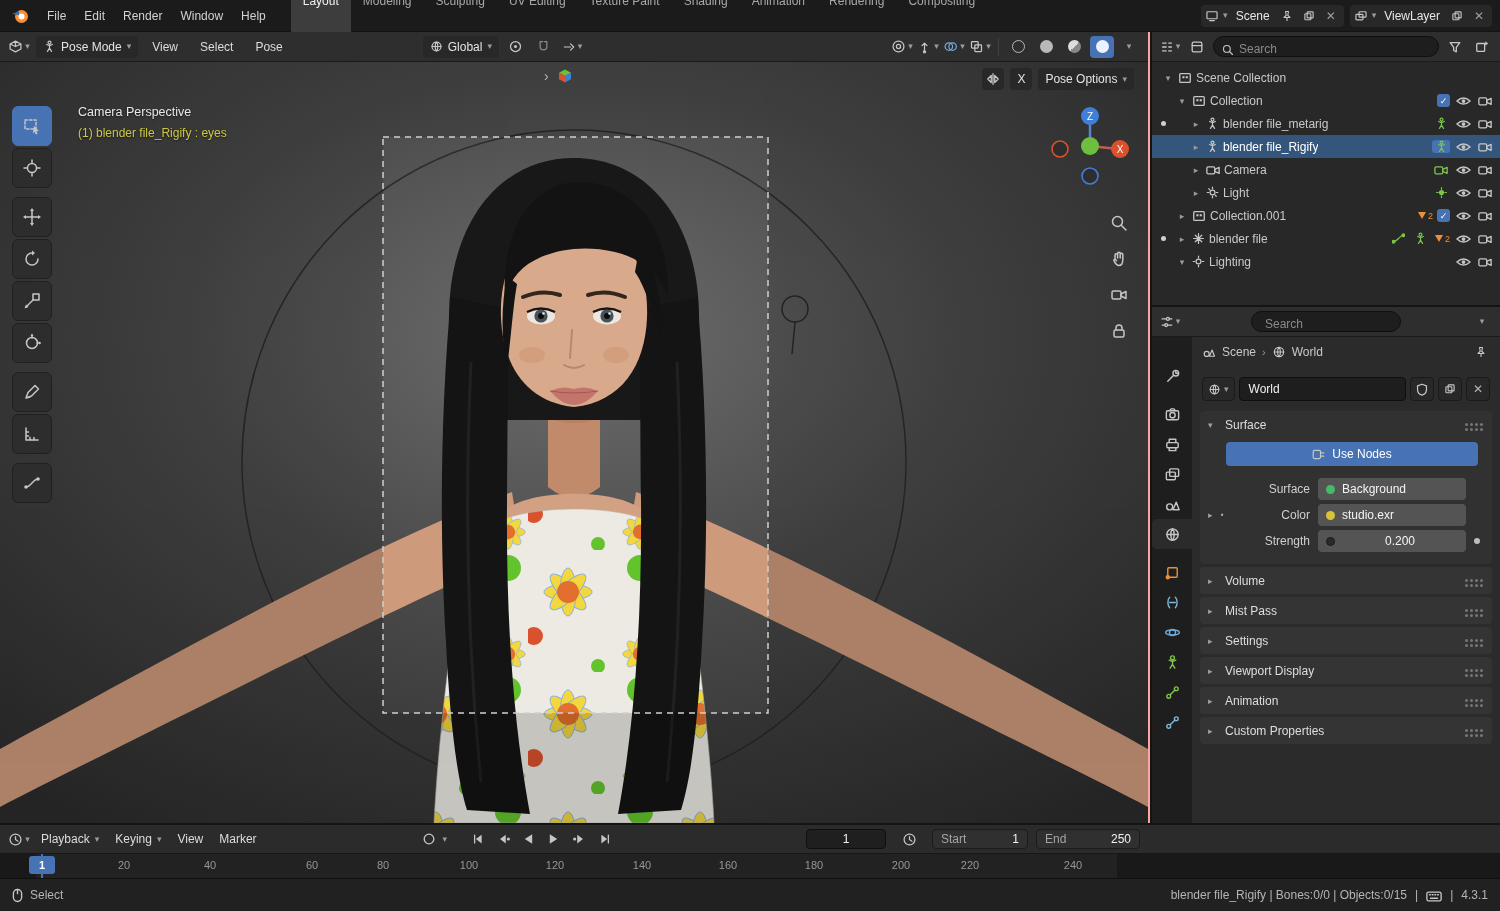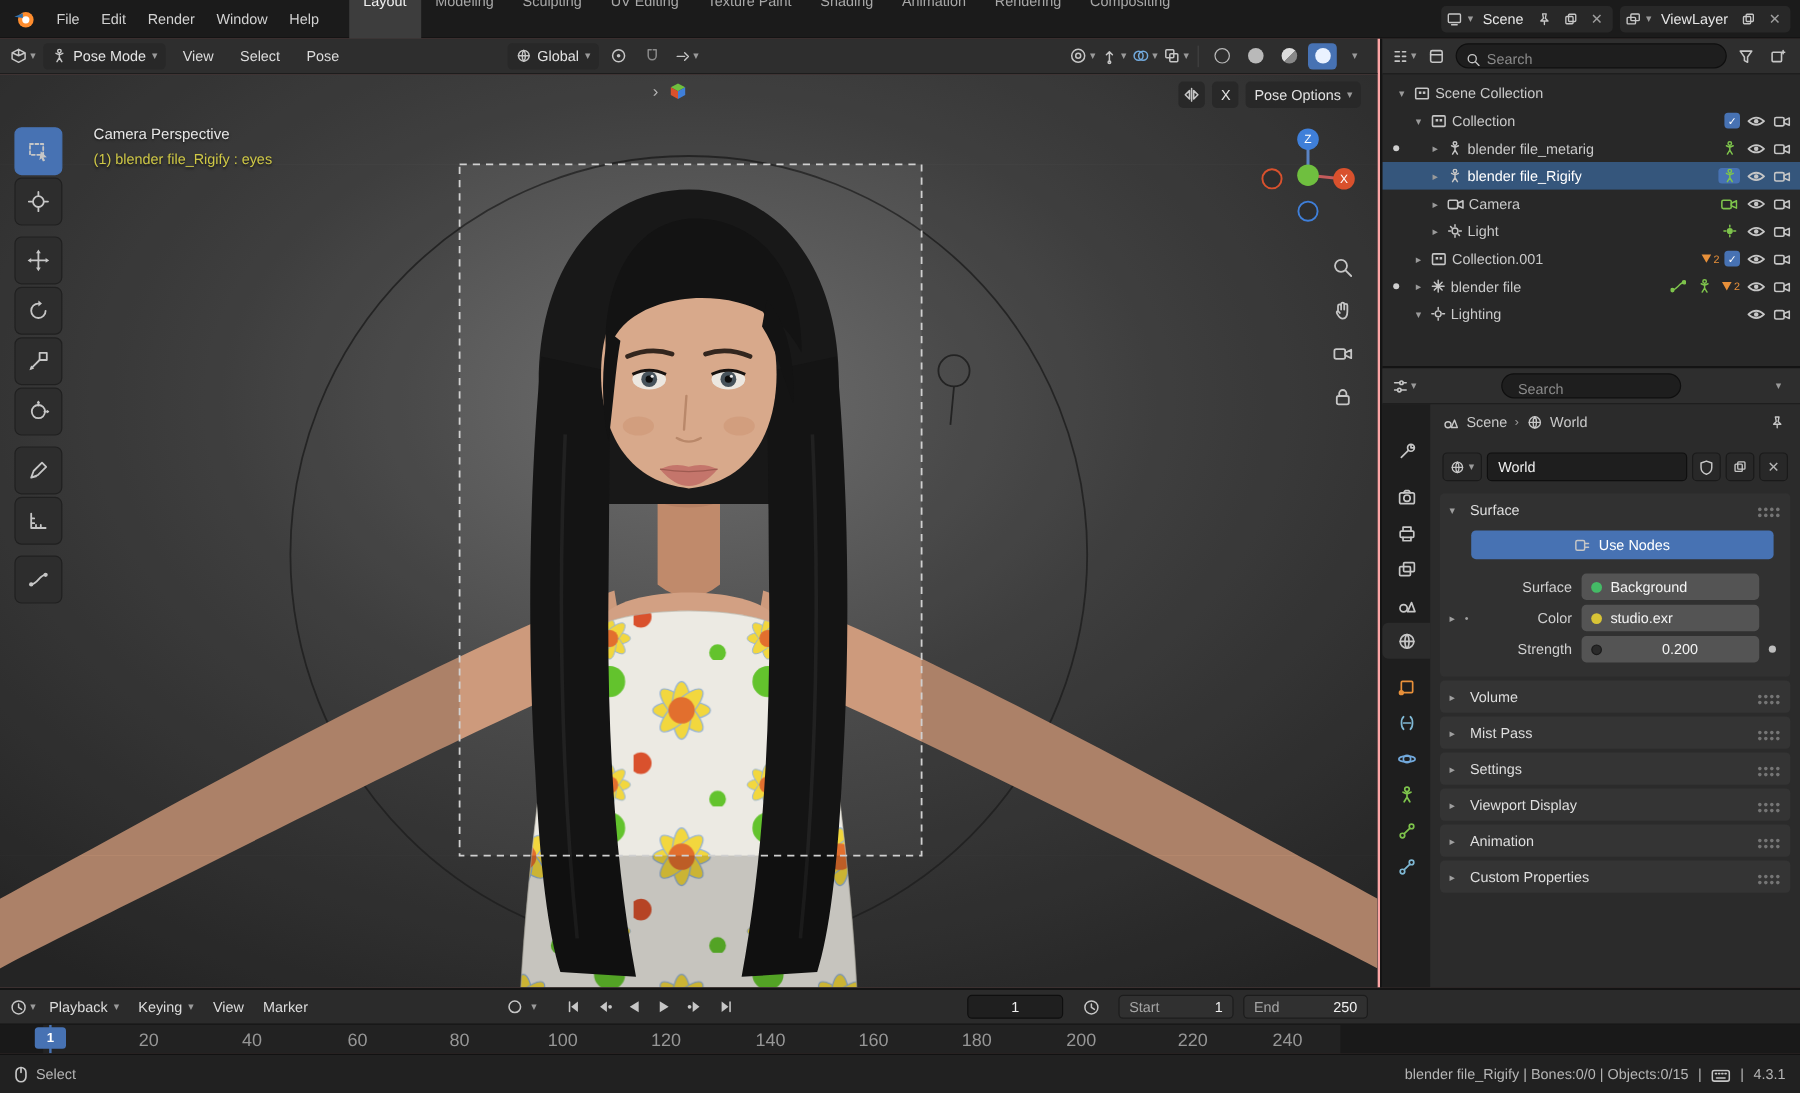--- a/index.html
+++ b/index.html
@@ -108,21 +108,21 @@
 
 
 .timeline{position:absolute;left:0;right:0;top:823px;height:55px;background:#2b2b2b;border-top:2px solid #141414}
 .tl-header{height:28px;display:flex;align-items:center;gap:6px;padding:0 8px 0 8px}
 .tl-text{display:flex;align-items:center;gap:5px;color:#dcdcdc;padding:0 5px}
 .playbtn{width:23px;height:21px;display:flex;align-items:center;justify-content:center;border-radius:3px}
 .frame-field{width:80px;height:20px;background:#1f1f1f;border:1px solid #0f0f0f;border-radius:4px;color:#f0f0f0;display:flex;align-items:center;justify-content:center;margin-left:auto}
 .rng{height:20px;background:#303030;border:1px solid #1c1c1c;border-radius:4px;display:flex;align-items:center;justify-content:space-between;padding:0 8px;gap:8px}
 .rng .lab{color:#a5a5a5}.rng .val{color:#f0f0f0}
 .ruler{position:relative;height:25px;background:#222;border-top:1px solid #171717;overflow:hidden}
-.tick{position:absolute;top:5px;transform:translateX(-50%);color:#969696;font-size:15px}
+.tick{position:absolute;top:5px;transform:translateX(-50%);color:#969696;font-size:11px}
 .rshade{position:absolute;top:0;bottom:0;background:rgba(0,0,0,.25)}
 .playhead-line{position:absolute;top:0;bottom:0;width:2px;background:#4772b3;left:41px}
 .playhead-badge{position:absolute;top:2px;left:29px;width:26px;height:18px;background:#4772b3;border-radius:3px;color:#fff;font-size:11px;font-weight:bold;display:flex;align-items:center;justify-content:center}
 
 
 .statusbar{position:absolute;left:0;right:0;top:878px;height:33px;background:#212121;border-top:1px solid #101010;display:flex;align-items:center;padding:0 12px;color:#b5b5b5}
 .sb-right{margin-left:auto;display:flex;align-items:flex-end;gap:8px}
 
 
 .scene-svg{display:block}
@@ -1101,29 +1101,29 @@
         <span class="lab">End</span>
         <span class="val">250</span>
       </div>
     </div>
 
     <div class="ruler">
       <div class="rshade" style="left:0;width:36px"></div>
       <div class="rshade" style="left:1117px;right:0"></div>
       <span class="tick" style="left:124px">20</span>
       <span class="tick" style="left:210px">40</span>
-      <span class="tick" style="left:298px">60</span>
+      <span class="tick" style="left:312px">60</span>
       <span class="tick" style="left:383px">80</span>
       <span class="tick" style="left:469px">100</span>
       <span class="tick" style="left:555px">120</span>
       <span class="tick" style="left:642px">140</span>
       <span class="tick" style="left:728px">160</span>
       <span class="tick" style="left:814px">180</span>
       <span class="tick" style="left:901px">200</span>
-      <span class="tick" style="left:994px">220</span>
+      <span class="tick" style="left:970px">220</span>
       <span class="tick" style="left:1073px">240</span>
       <div class="playhead-line"></div>
       <div class="playhead-badge">1</div>
     </div>
   </div>
 
   <div class="statusbar">
     <svg class="ic" width="11" height="15" viewBox="0 0 12 16" style="margin-right:7px">
         <rect x="1.5" y="1.5" width="9" height="13" rx="4.5"></rect>
         <path d="M6 1.5 V6"></path>

